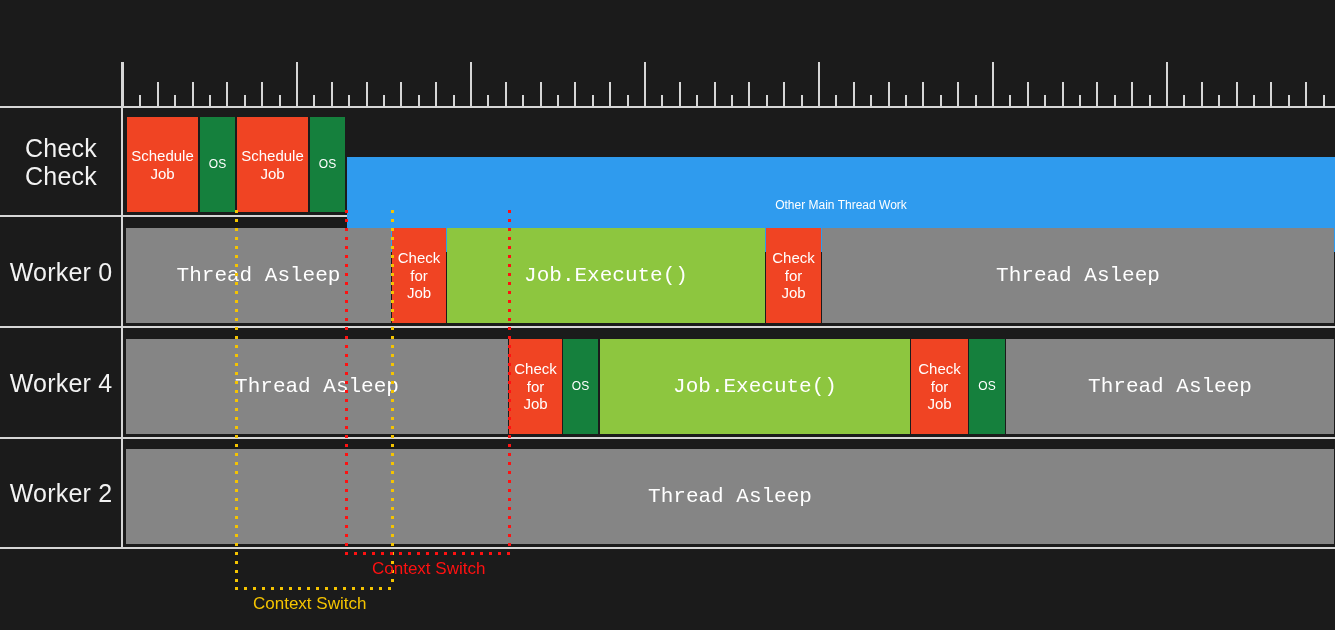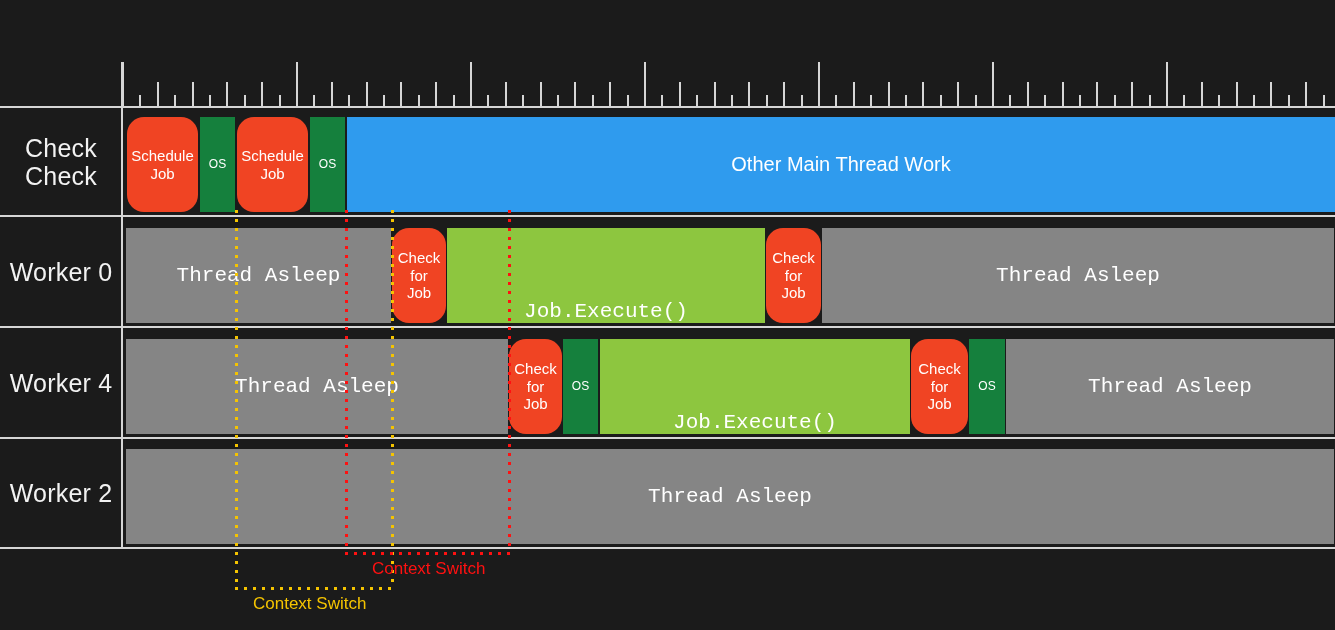--- a/index.html
+++ b/index.html
@@ -72,29 +72,29 @@
     display: flex;
     align-items: center;
     justify-content: center;
     text-align: center;
     color: #ffffff;
     overflow: hidden;
   }
   .bar.sans   { font-family: "Liberation Sans", sans-serif; }
   .bar.mono   { font-family: "Liberation Mono", monospace; }
 
-  .c-orange { background: #f04423; border-radius: 17px; }
+  .c-orange { background: #f04423; }
   .c-red    { background: #15803d; }
   .c-blue   { background: #2f9bee; }
   .c-gray   { background: #858585; }
-  .c-green  { background: #8dc63f; align-items: flex-end; }
+  .c-green  { background: #8dc63f; }
 
   .lbl-small  { font-size: 15px; line-height: 1.18; }
   .lbl-tiny   { font-size: 12px; line-height: 1.1; }
-  .lbl-mid    { font-size: 20px; }
+  .lbl-mid    { font-size: 12px; margin-top: 40px; }
   .lbl-big    { font-size: 21px; }
 
   
   .dot-v {
     position: absolute;
     width: 3px;
     background-image: linear-gradient(to bottom,
         currentColor 0px, currentColor 3px,
         transparent 3px, transparent 9px);
     background-size: 3px 9px;

